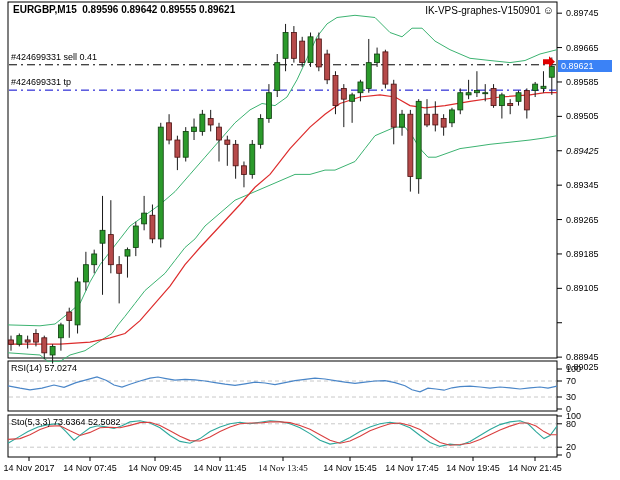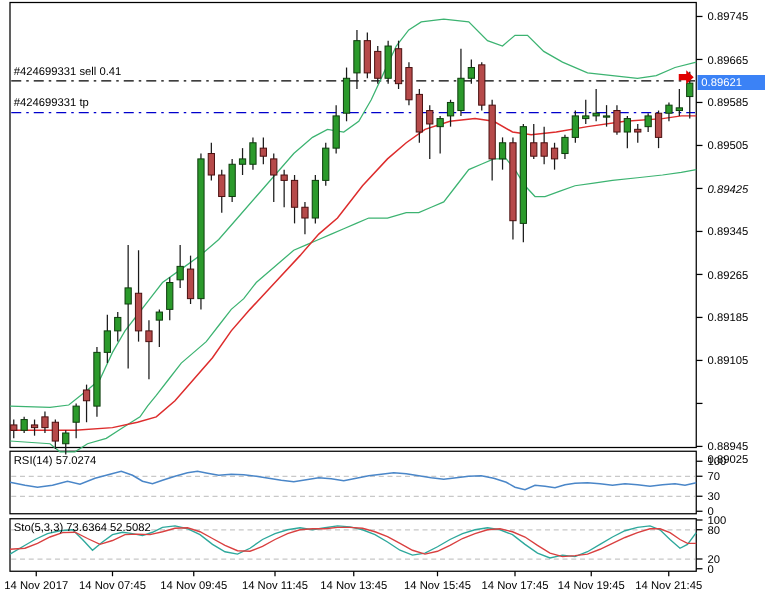--- a/index.html
+++ b/index.html
@@ -198,20 +198,22 @@
       <line x1="90" x2="90" y1="457" y2="461" stroke="#000"></line>
       <line x1="155" x2="155" y1="457" y2="461" stroke="#000"></line>
       <line x1="220" x2="220" y1="457" y2="461" stroke="#000"></line>
       <line x1="283" x2="283" y1="457" y2="461" stroke="#000"></line>
       <line x1="350" x2="350" y1="457" y2="461" stroke="#000"></line>
       <line x1="412" x2="412" y1="457" y2="461" stroke="#000"></line>
       <line x1="473" x2="473" y1="457" y2="461" stroke="#000"></line>
       <line x1="535" x2="535" y1="457" y2="461" stroke="#000"></line>
     </svg>
 
+  <div class="t title">EURGBP,M15  0.89596 0.89642 0.89555 0.89621</div>
+  <div class="t watermark"><span>IK-VPS-graphes-V150901</span><span class="sm">☺</span></div>
 
   <div class="t lbl9 sell" id="sell-label" style="top: 51.7729px;">#424699331 sell 0.41</div>
   <div class="t lbl9 tp" id="tp-label" style="top: 77.1401px;">#424699331 tp</div>
 
   <div class="t rsi">RSI(14) 57.0274</div>
   <div class="t sto">Sto(5,3,3) 73.6364 52.5082</div>
 
   <div class="pricebox" id="pricebox" style="top: 60.4928px;">0.89621</div>
 
   <div id="yaxis">
@@ -235,19 +237,19 @@
       <span class="subtick" style="top: 416px;">100</span>
       <span class="subtick" style="top: 423.8px;">80</span>
       <span class="subtick" style="top: 447.2px;">20</span>
       <span class="subtick" style="top: 455px;">0</span>
     </div>
   <div id="xaxis">
       <span class="xtick" style="left: 29px;">14 Nov 2017</span>
       <span class="xtick" style="left: 90px;">14 Nov 07:45</span>
       <span class="xtick" style="left: 155px;">14 Nov 09:45</span>
       <span class="xtick" style="left: 220px;">14 Nov 11:45</span>
-      <span class="xtick" style="left: 283px;">14 Nov 13:45</span>
+      <span class="xtick" style="left: 283px; font-family: Liberation Serif, serif;">14 Nov 13:45</span>
       <span class="xtick" style="left: 350px; text-align: center;">14 Nov 15:45</span>
       <span class="xtick" style="left: 412px;">14 Nov 17:45</span>
       <span class="xtick" style="left: 473px;">14 Nov 19:45</span>
       <span class="xtick" style="left: 535px;">14 Nov 21:45</span>
     </div>
 </div>
 
 </body></html>

